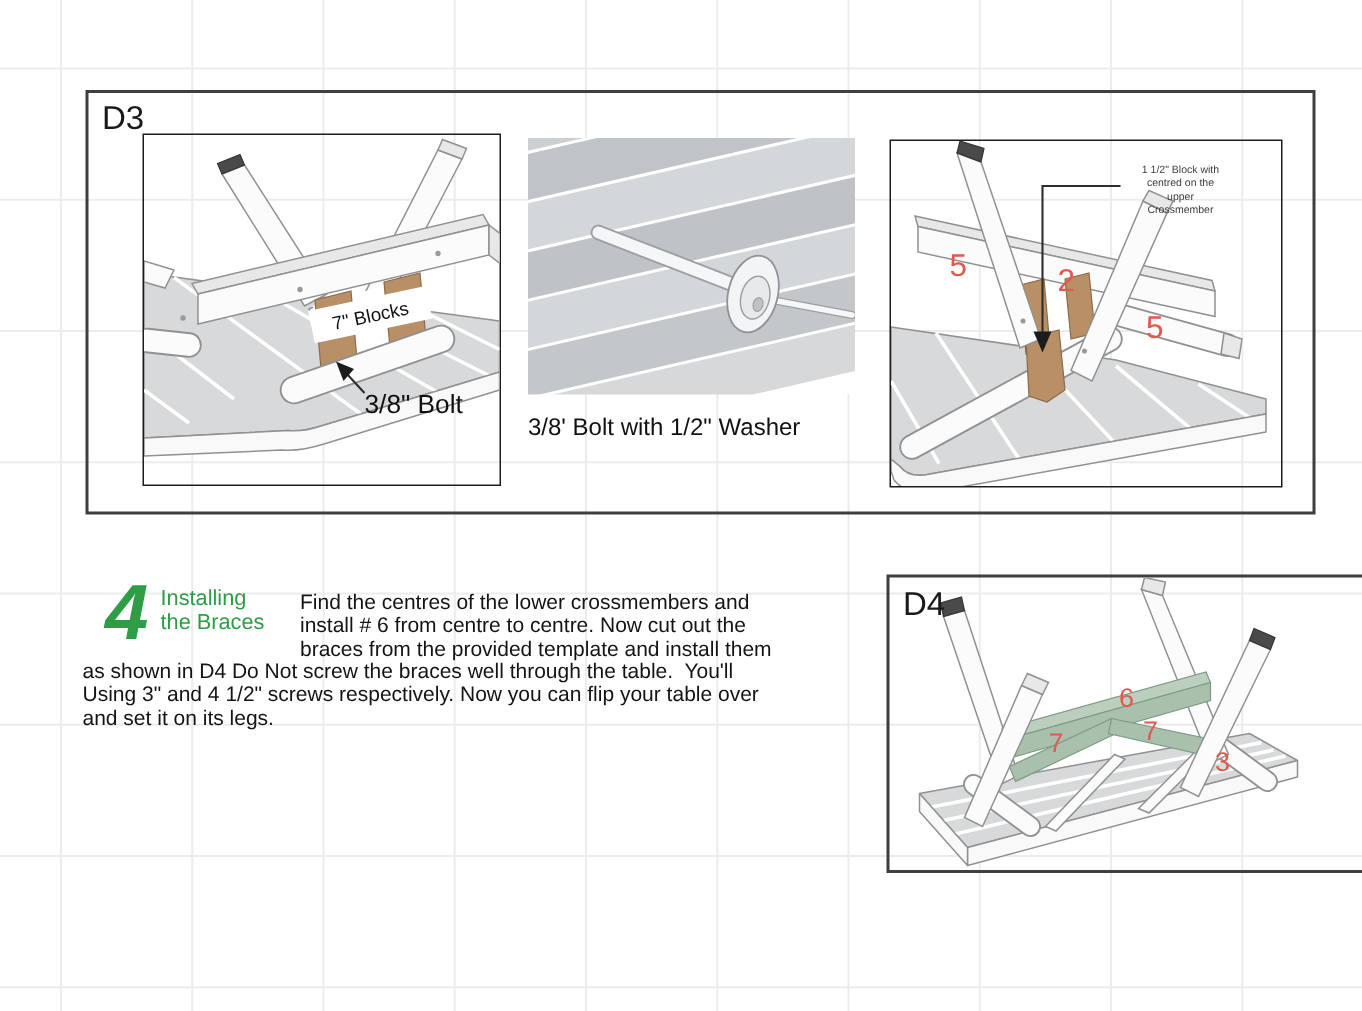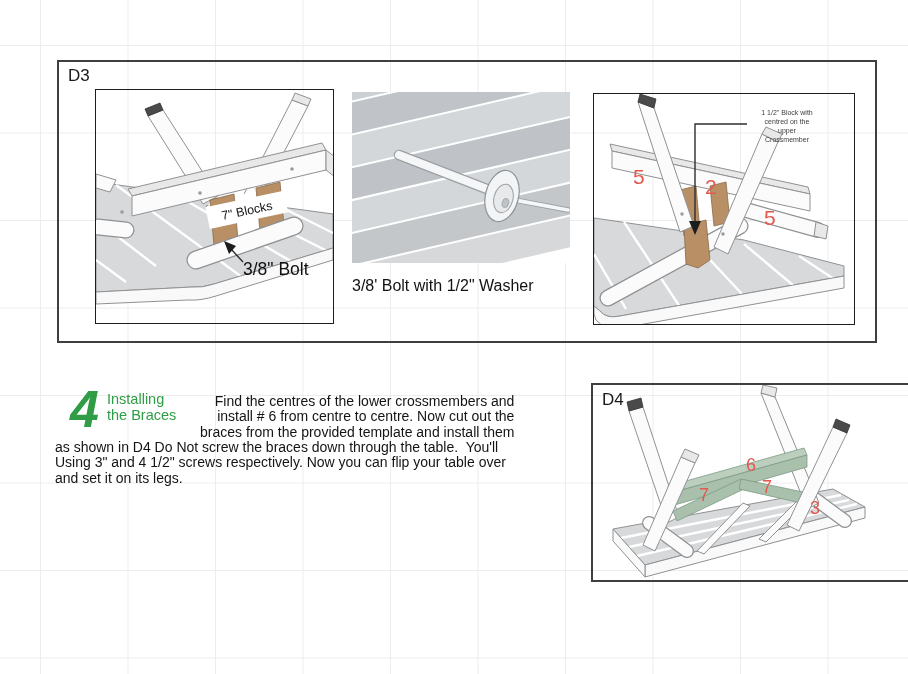--- a/index.html
+++ b/index.html
@@ -12,21 +12,21 @@
   .page{
     position:relative;width:908px;height:674px;overflow:hidden;
     font-family:"Liberation Sans",sans-serif;background:#fff;
     background-image:
       linear-gradient(to right,#ececec 1px,transparent 1px),
       linear-gradient(to bottom,#ececec 1px,transparent 1px);
     background-size:87.5px 87.5px;
     background-position:40px 45px;
   }
   .panel{position:absolute;border:2px solid #3f3f3f;box-sizing:border-box;}
-  .panel-label{position:absolute;font-size:17px;color:#1a1a1a;}
+  .panel-label{position:absolute;font-size:22px;color:#1a1a1a;}
   .fig{position:absolute;border:1.5px solid #1d1d1d;box-sizing:content-box;}
   .fig svg{display:block;}
   .caption{position:absolute;font-size:16px;line-height:19px;color:#111;}
   .step-num{
     position:absolute;font-size:52px;line-height:46px;font-weight:bold;
     font-style:italic;color:var(--accent-green);
   }
   .step-title{
     position:absolute;font-size:14.5px;line-height:15.5px;
     color:var(--accent-green);
@@ -213,27 +213,27 @@
         <text class="num" x="170" y="131">5</text>
       </svg>
     </div>
   </div>
 
   <div class="step-num" style="left:70px;top:386px;">4</div>
   <div class="step-title" style="left:107px;top:392px;">
     <div>Installing</div>
     <div>the Braces</div>
   </div>
-  <div class="bodytext" style="left:200px;top:394px;text-align:right;">
+  <div class="bodytext" style="left:200px;top:394px;">
     <div>Find the centres of the lower crossmembers and</div>
     <div>install # 6 from centre to centre. Now cut out the</div>
     <div>braces from the provided template and install them</div>
   </div>
   <div class="bodytext" style="left:55px;top:440px;">
-    <div>as shown in D4 Do Not screw the braces down through the table.  You'll</div>
+    <div>as shown in D4 Do Not screw the braces well through the table.  You'll</div>
     <div>Using 3" and 4 1/2" screws respectively. Now you can flip your table over</div>
     <div>and set it on its legs.</div>
   </div>
 
   <div class="panel" style="left:591px;top:383px;width:325px;height:199px;">
     <div class="panel-label" style="left:9px;top:5px;">D4</div>
     <svg viewBox="0 0 287 195" width="287" height="195">
 
       <g>
         <polygon class="slab" points="20,144 240,104 272,122 52,180"></polygon>

